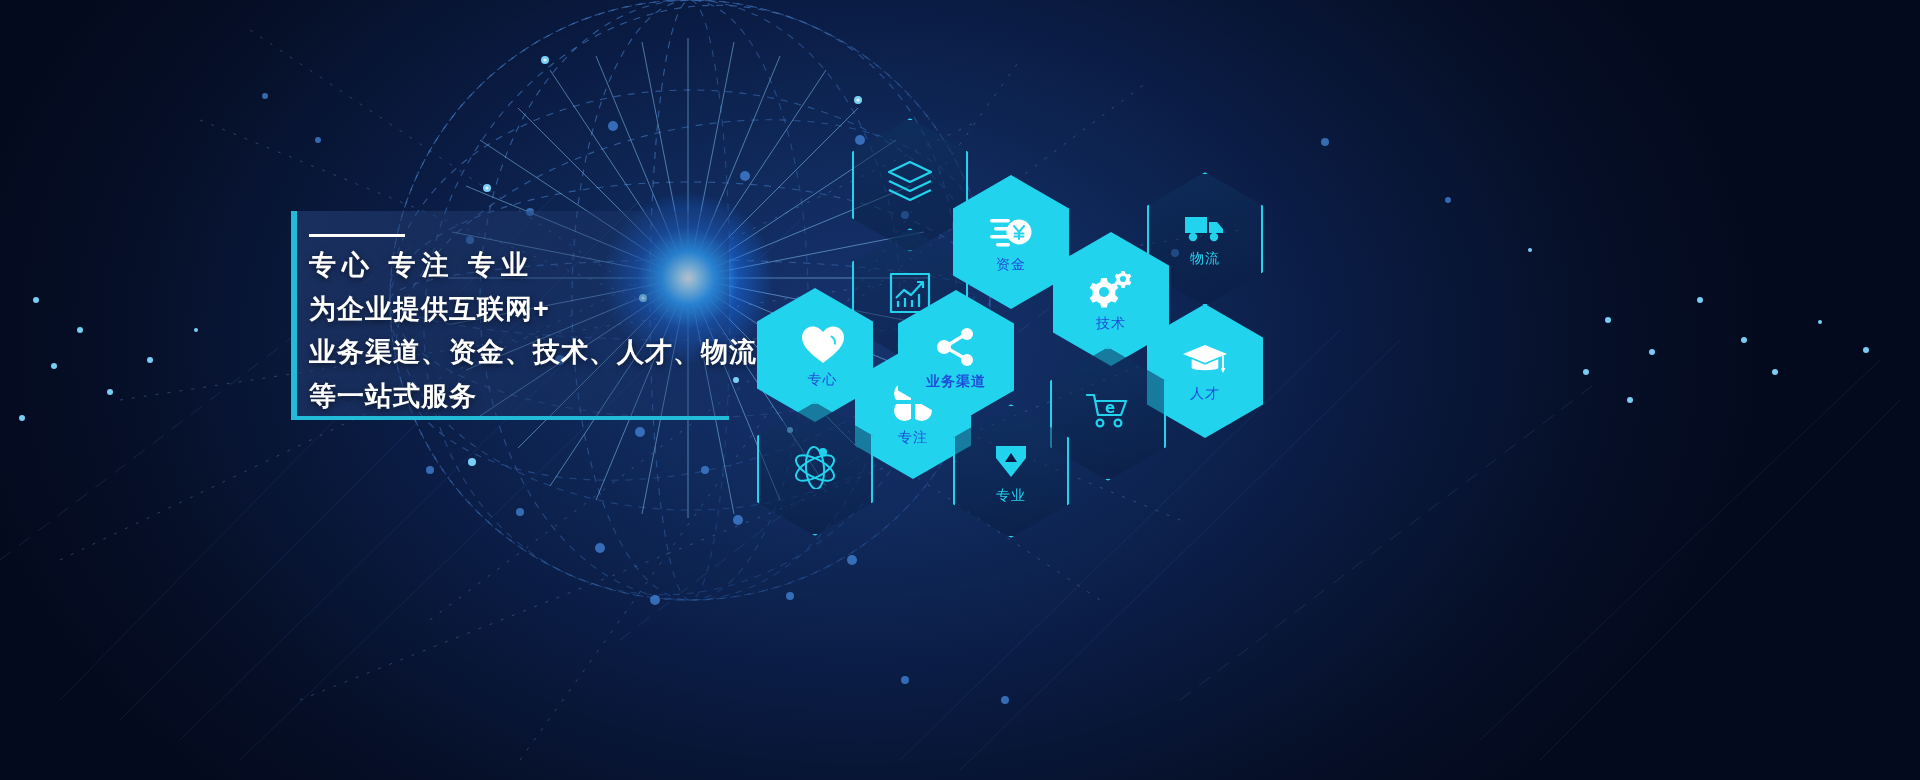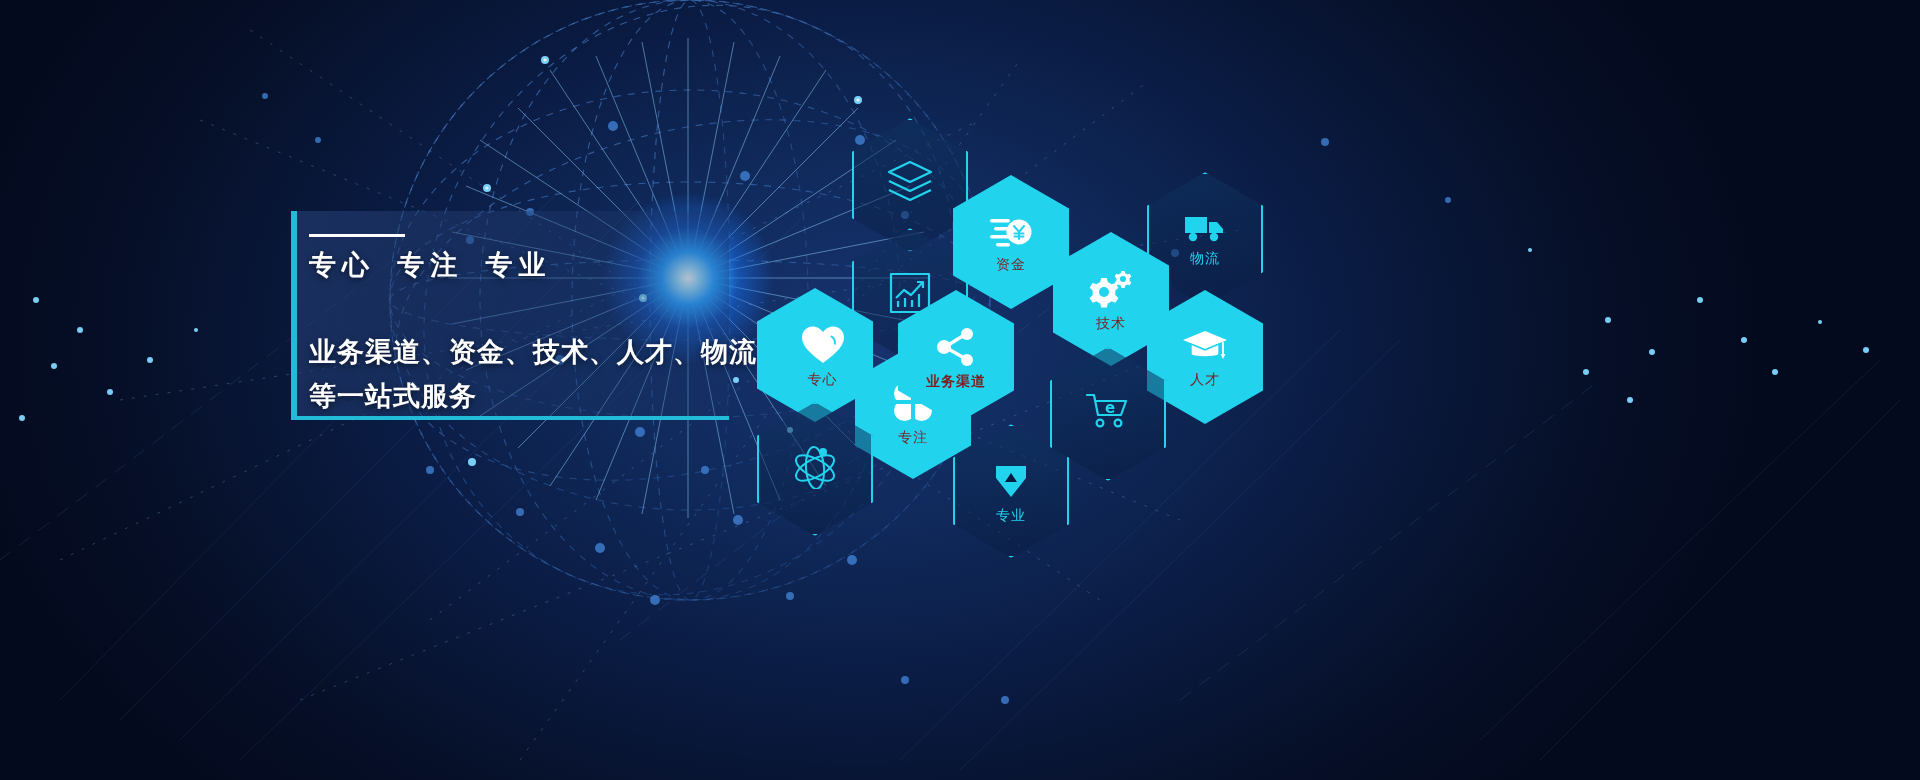--- a/index.html
+++ b/index.html
@@ -46,21 +46,21 @@
     border-left:6px solid #22bcd8;
     border-bottom:4px solid #22bcd8;
   }
   #rule {
     position:absolute; left:309px; top:234px;
     width:96px; height:3px; background:#ffffff;
   }
   .hl {
     position:absolute; left:309px;
     color:#ffffff;
-    font-family:Liberation Mono, monospace;
+    font-family:Liberation Sans, sans-serif;
     font-weight:bold;
     font-size:27px;
     letter-spacing:1px;
     white-space:nowrap;
     text-shadow:0 2px 6px rgba(0,0,0,.55);
   }
   .hl.l1 { top:247px; letter-spacing:6px; }
   .hl.l2 { top:291px; }
   .hl.l3 { top:334px; }
   .hl.l4 { top:378px; }
@@ -108,21 +108,21 @@
     display:flex; flex-direction:column;
     align-items:center; justify-content:center;
     gap:6px;
   }
   .hex .ico { display:block; }
   .hex .lbl {
     font-family:"DejaVu Sans","Liberation Sans",sans-serif;
     font-size:14px; letter-spacing:1px;
     line-height:1;
   }
-  .hex.filled .lbl { color:#7f1d1d; }
+  .hex.filled .lbl { color:#1d4ed8; }
   .hex.outline .lbl { color:#22d3ee; }
   .hex.filled .ico path, .hex.filled .ico circle,
   .hex.filled .ico rect, .hex.filled .ico polygon,
   .hex.filled .ico ellipse, .hex.filled .ico line { }
 </style>
 </head>
 <body>
 
 <div id="stage">
 
@@ -272,20 +272,21 @@
         <circle cx="858" cy="100" r="1.6"></circle>
       <circle cx="487" cy="188" r="1.6"></circle>
         <circle cx="643" cy="298" r="1.6"></circle>
     </g>
   </svg>
 
   <div id="text-panel"></div>
   <div id="rule"></div>
 
   <div class="hl l1">专心 专注 专业</div>
+  <div class="hl l2">为企业提供互联网+</div>
   <div class="hl l4">等一站式服务</div>
   <div class="hl l3">业务渠道、资金、技术、人才、物流</div>
 
 
   <div class="hex outline" style="left:852px; top:118px; width:116px; height:134px;">
     <div class="ring"></div>
     <div class="inner">
       <svg class="ico" width="50" height="46" viewBox="0 0 50 46" fill="none" stroke="#22d3ee" stroke-width="2.2" stroke-linejoin="round">
         <polygon points="25,3 46,13 25,23 4,13"></polygon>
         <polyline points="4,22 25,32 46,22"></polyline>
@@ -390,21 +391,21 @@
         <line x1="11" y1="21" x2="32" y2="8" stroke="#ffffff" stroke-width="3.4"></line>
         <line x1="11" y1="21" x2="32" y2="33" stroke="#ffffff" stroke-width="3.4"></line>
         <circle cx="10" cy="21" r="7"></circle>
         <circle cx="33" cy="8" r="6"></circle>
         <circle cx="33" cy="34" r="6"></circle>
       </svg>
       <span class="lbl">业务渠道</span>
     </div>
   </div>
 
-  <div class="hex filled" style="left:1147px; top:290px; width:116px; height:134px;">
+  <div class="hex filled" style="left:1147px; top:304px; width:116px; height:134px;">
     <div class="inner">
       <svg class="ico" width="46" height="38" viewBox="0 0 46 38" fill="#ffffff">
         <polygon points="23,3 45,12 23,21 1,12"></polygon>
         <path d="M9,16 v10 c0,4 28,4 28,0 v-10 l-14,6 z" fill="#ffffff"></path>
         <line x1="41" y1="14" x2="41" y2="27" stroke="#ffffff" stroke-width="1.8"></line>
         <polygon points="41,31 38.6,26 43.4,26"></polygon>
         <path d="M9,16 v10 c0,4 28,4 28,0 v-10 l-14,6 z" fill="none" stroke="#22d3ee" stroke-width="1.4"></path>
       </svg>
       <span class="lbl">人才</span>
     </div>
@@ -429,21 +430,21 @@
       <svg class="ico" width="50" height="46" viewBox="0 0 50 46" fill="none" stroke="#22d3ee" stroke-width="2">
         <ellipse cx="25" cy="25" rx="21" ry="9" transform="rotate(-28 25 25)"></ellipse>
         <ellipse cx="25" cy="25" rx="21" ry="9" transform="rotate(28 25 25)"></ellipse>
         <ellipse cx="25" cy="25" rx="9" ry="21" transform="rotate(-4 25 25)"></ellipse>
         <circle cx="33" cy="9" r="4" fill="#22d3ee" stroke="none"></circle>
       </svg>
       <span class="lbl"></span>
     </div>
   </div>
 
-  <div class="hex outline" style="left:953px; top:424px; width:116px; height:134px;text-align:right;">
+  <div class="hex outline" style="left:953px; top:404px; width:116px; height:134px;text-align:right;">
     <div class="ring"></div>
     <div class="inner">
       <svg class="ico" width="42" height="42" viewBox="0 0 42 42" fill="#22d3ee">
         <path d="M6,6 h30 v12 L21,37 L6,18 Z"></path>
         <polygon points="21,13 27,22 15,22" fill="#0a1b42"></polygon>
       </svg>
       <span class="lbl">专业</span>
     </div>
   </div>
 

